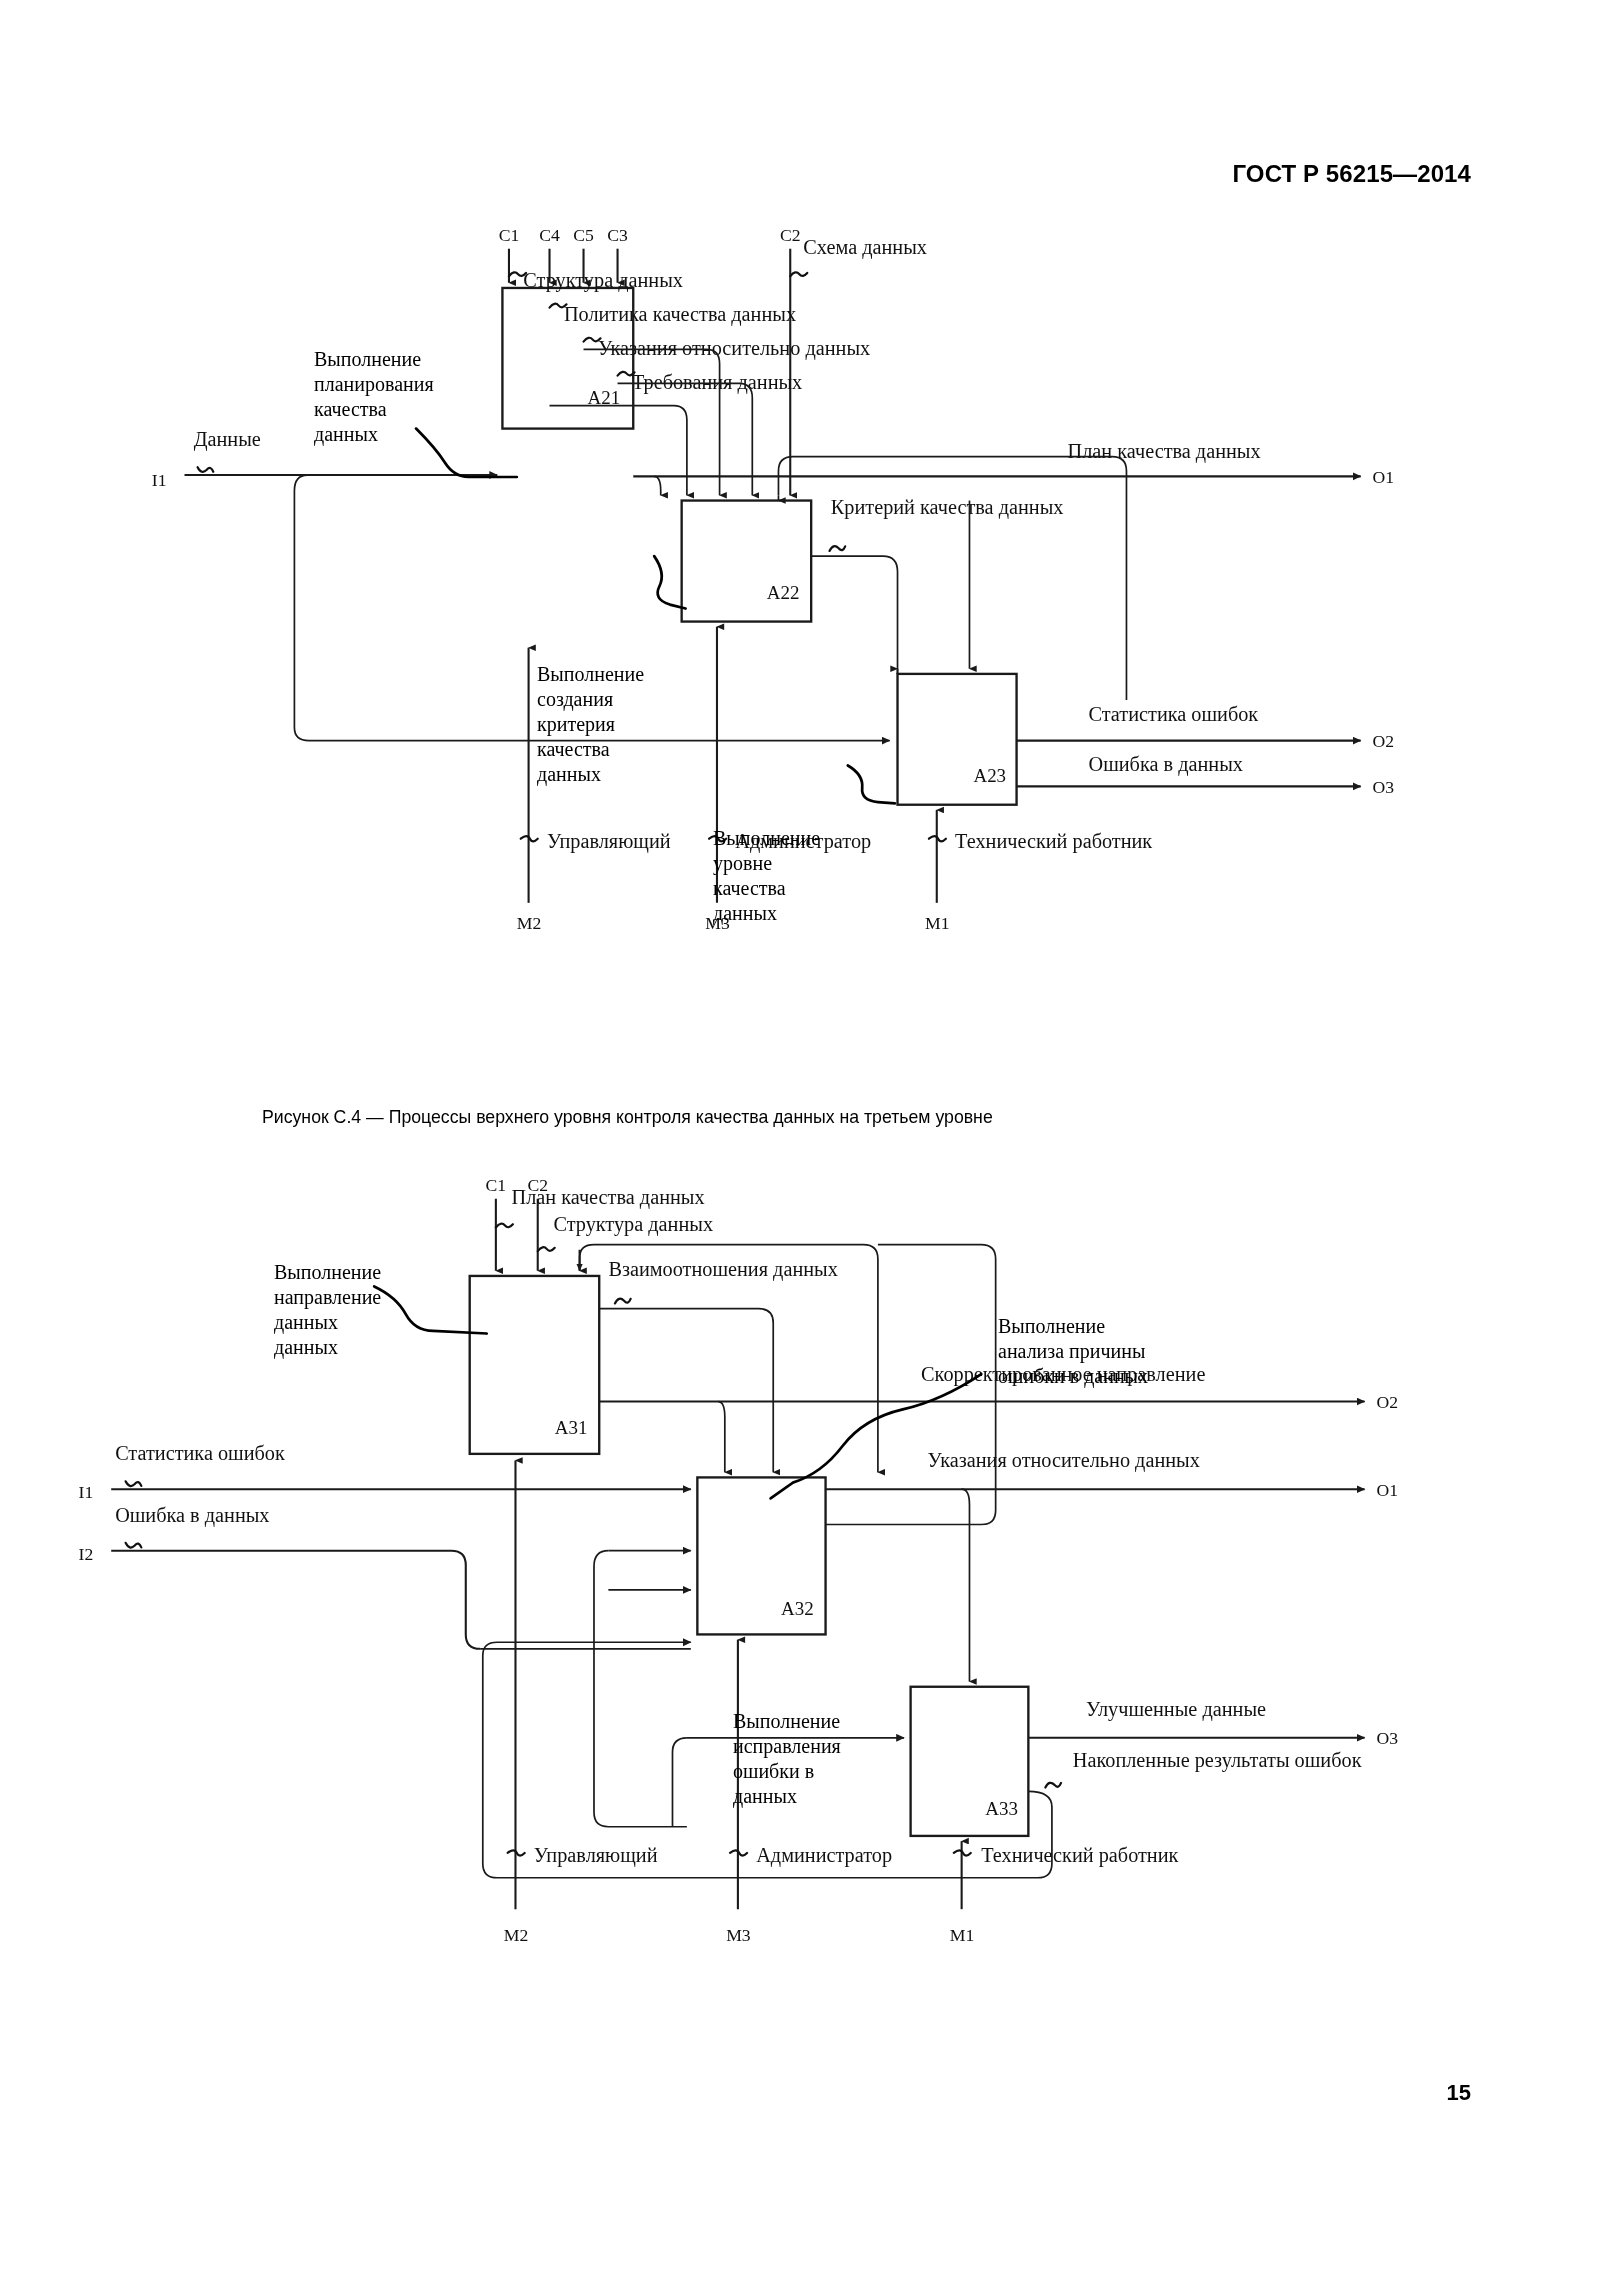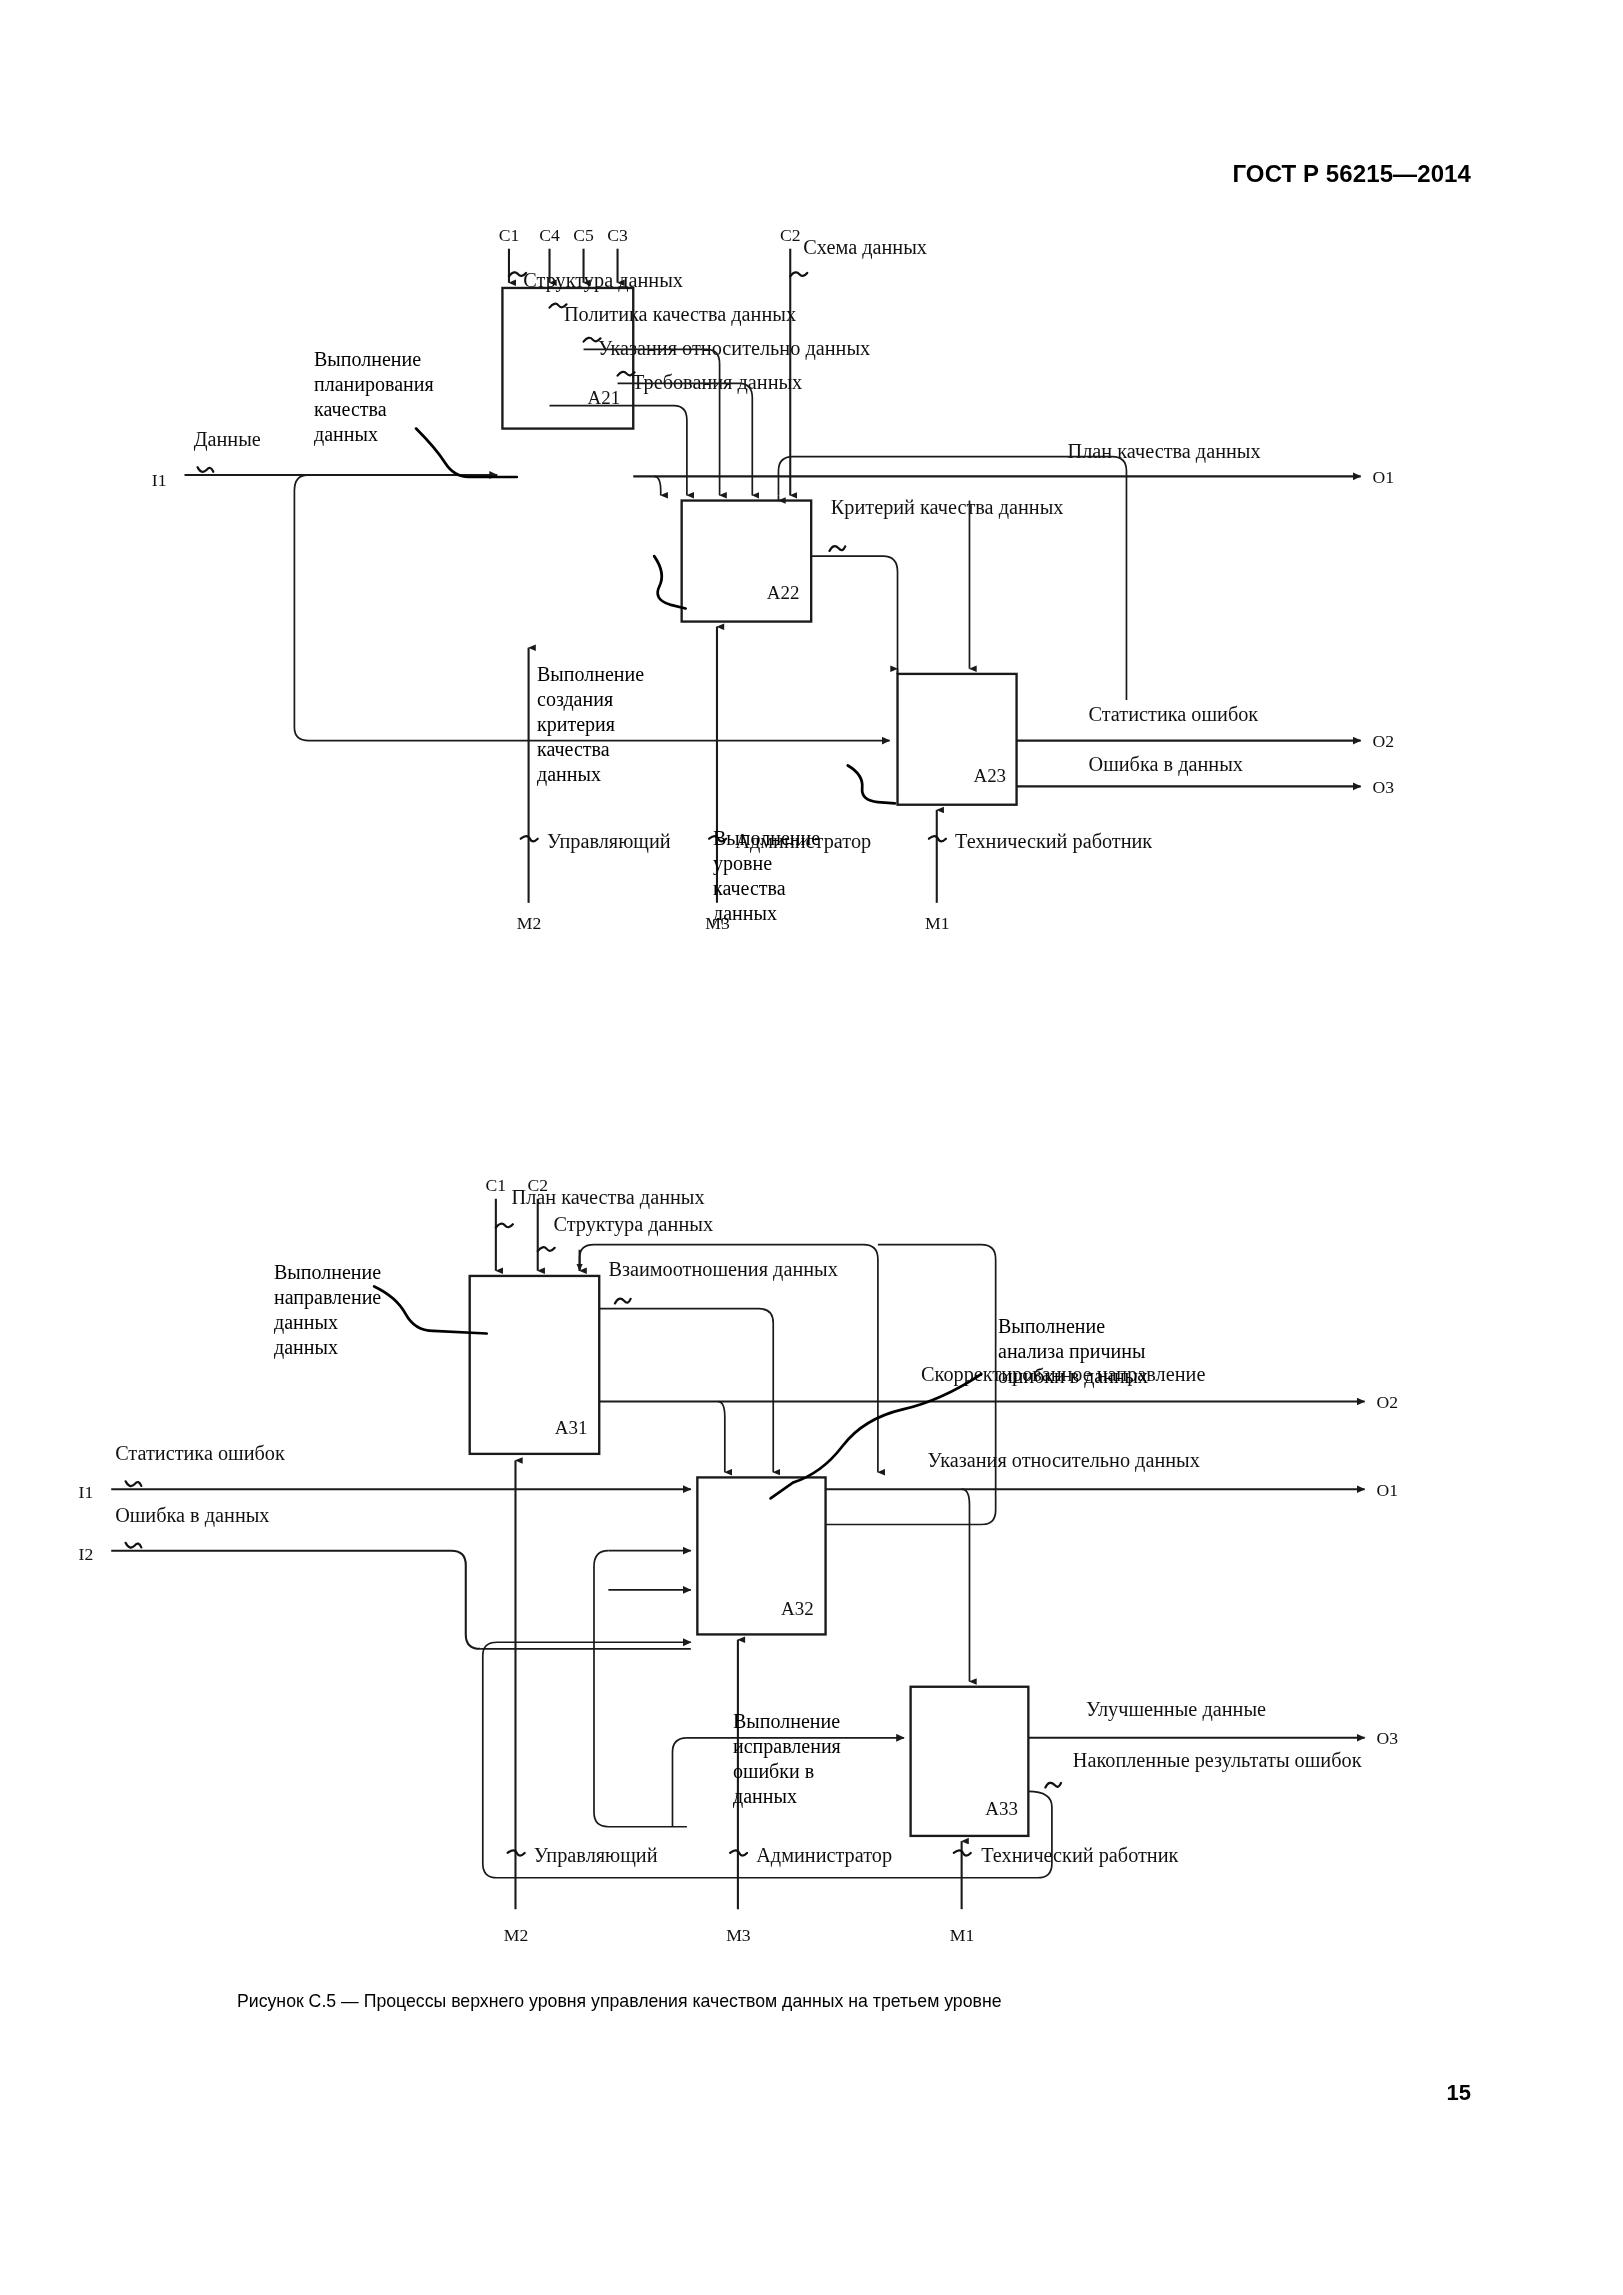--- a/index.html
+++ b/index.html
@@ -227,20 +227,21 @@
     <div>данных</div>
   </div>
 
   <div style="position:absolute;top:826px;left:713px;font-size:20px;line-height:25px;">
     <div>Выполнение</div>
     <div>уровне</div>
     <div>качества</div>
     <div>данных</div>
   </div>
 
+  <div class="figure-caption" id="cap-c4">Рисунок С.4 — Процессы верхнего уровня контроля качества данных на третьем уровне</div>
 
   <div class="diagram" id="diagram-c5">
     <svg viewBox="0 0 2481 1230" width="1623" height="805" xmlns="http://www.w3.org/2000/svg">
       <defs>
         <marker id="ahDown2" markerWidth="16" markerHeight="16" refX="5" refY="11" orient="auto" markerUnits="userSpaceOnUse">
           <path d="M0,0 L10,0 L5,12 Z" class="arrowhead"></path>
         </marker>
         <marker id="ahUp2" markerWidth="16" markerHeight="16" refX="5" refY="1" orient="auto" markerUnits="userSpaceOnUse">
           <path d="M0,12 L10,12 L5,0 Z" class="arrowhead"></path>
         </marker>
@@ -351,18 +352,17 @@
     <div>ошибки в  данных</div>
   </div>
 
   <div style="position:absolute;top:1709px;left:733px;font-size:20px;line-height:25px;">
     <div>Выполнение</div>
     <div>исправления</div>
     <div>ошибки в</div>
     <div>данных</div>
   </div>
 
-  <div class="figure-caption" id="cap-c5">Рисунок С.5 — Процессы верхнего уровня управления качеством данных на третьем уровне</div>
 
   <div class="page-number">15</div>
 
 </div>
 
 
 </body></html>

